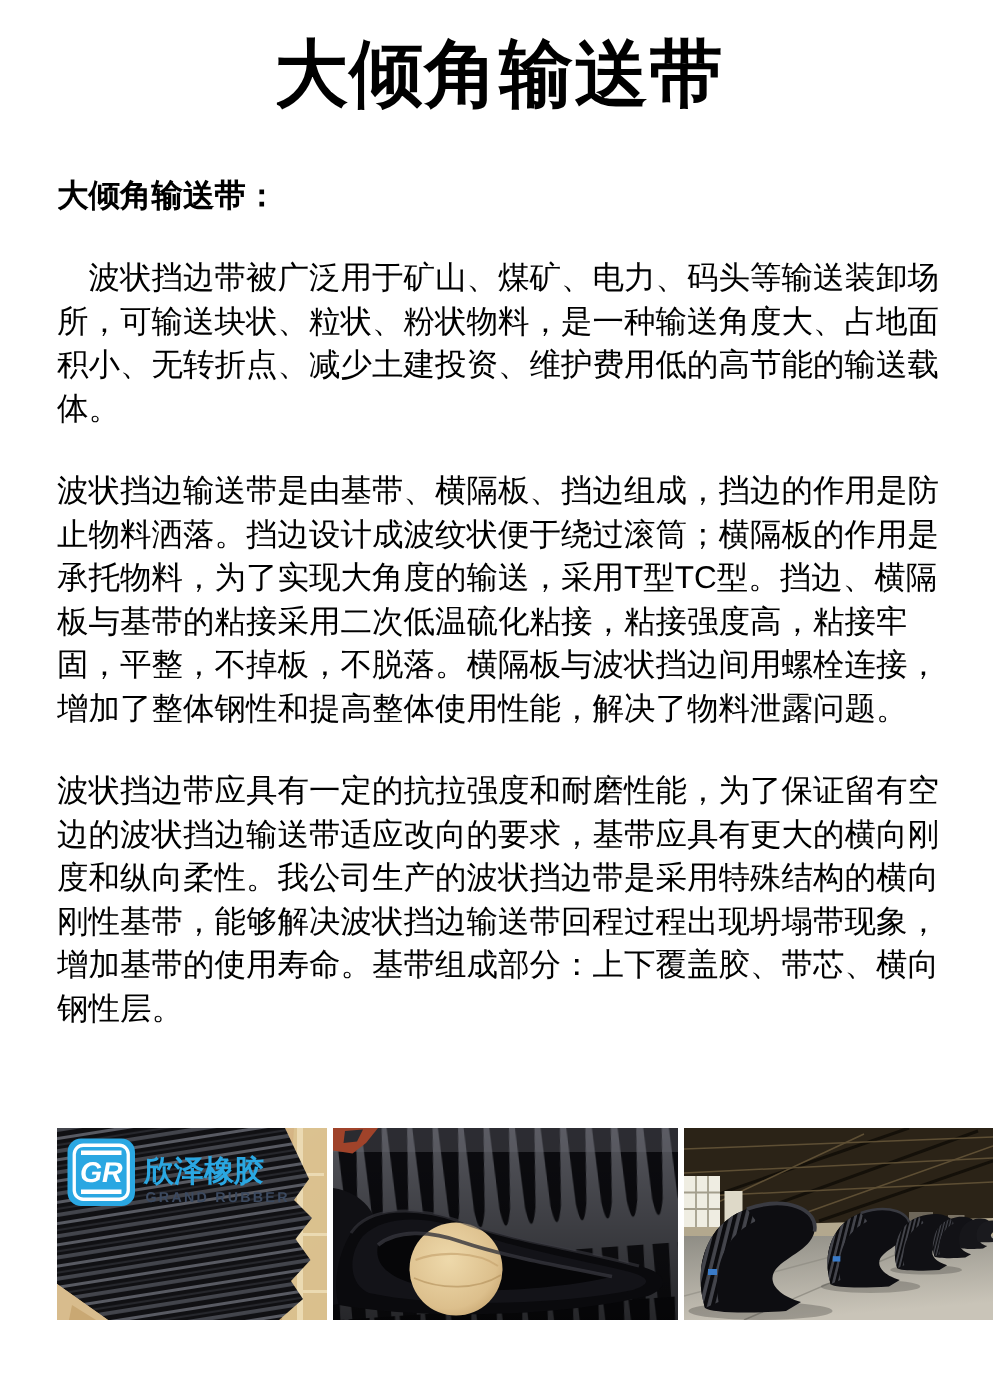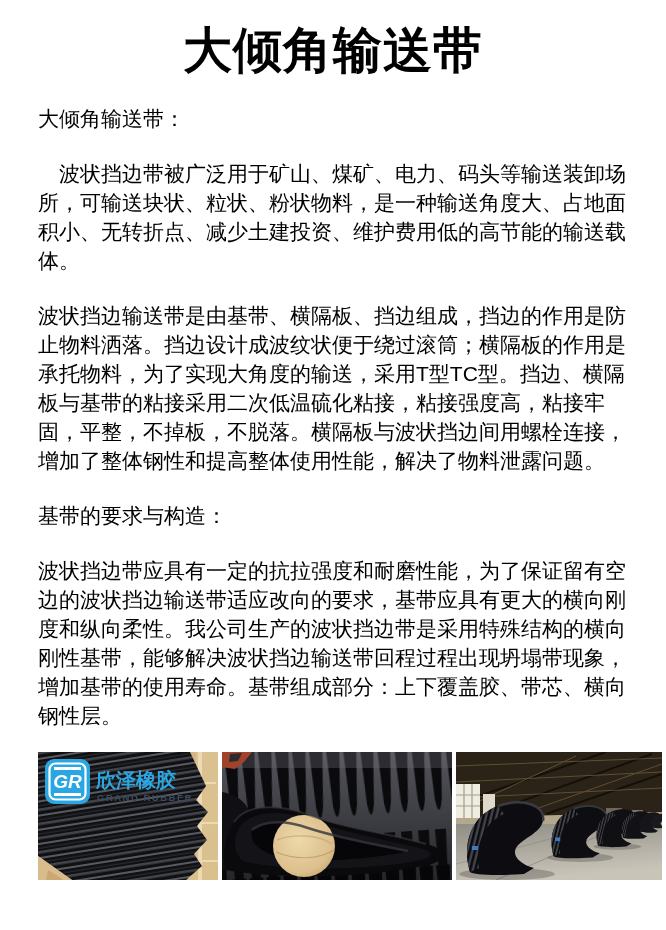--- a/index.html
+++ b/index.html
@@ -23,41 +23,40 @@
   }
   .content{
     position:absolute;
     top:80px;left:38px;right:33px;
     height:668px;
     overflow:hidden;
     font-size:21px;
     line-height:29px;
   }
   .content p{margin:26px 0;}
-  .content p:first-child{margin-top:24px;}
+  .content p:first-child{margin-top:36px;font-weight:bold;}
   .photos{
     position:absolute;
     top:752px;left:38px;
     display:flex;
     gap:4px;
   }
   .photo{font-size:0;line-height:0;border-radius:28px;}
 </style>
 </head>
 <body>
 
 <div class="page">
 
   <h1 class="page-title">大倾角输送带</h1>
 
   <div class="content">
     <p>大倾角输送带：</p>
     <p>　波状挡边带被广泛用于矿山、煤矿、电力、码头等输送装卸场所，可输送块状、粒状、粉状物料，是一种输送角度大、占地面积小、无转折点、减少土建投资、维护费用低的高节能的输送载体。</p>
     <p>波状挡边输送带是由基带、横隔板、挡边组成，挡边的作用是防止物料洒落。挡边设计成波纹状便于绕过滚筒；横隔板的作用是承托物料，为了实现大角度的输送，采用T型TC型。挡边、横隔板与基带的粘接采用二次低温硫化粘接，粘接强度高，粘接牢固，平整，不掉板，不脱落。横隔板与波状挡边间用螺栓连接，增加了整体钢性和提高整体使用性能，解决了物料泄露问题。</p>
-    <p>基带的要求与构造：</p>
     <p>波状挡边带应具有一定的抗拉强度和耐磨性能，为了保证留有空边的波状挡边输送带适应改向的要求，基带应具有更大的横向刚度和纵向柔性。我公司生产的波状挡边带是采用特殊结构的横向刚性基带，能够解决波状挡边输送带回程过程出现坍塌带现象，增加基带的使用寿命。基带组成部分：上下覆盖胶、带芯、横向钢性层。</p>
   </div>
 
   <div class="photos">
 
     <div class="photo">
       <svg width="180" height="128" viewBox="0 0 180 128" xmlns="http://www.w3.org/2000/svg">
         <defs>
           <linearGradient id="tan1" x1="0" y1="0" x2="1" y2="1">
             <stop offset="0" stop-color="#e9d7ac"></stop>

